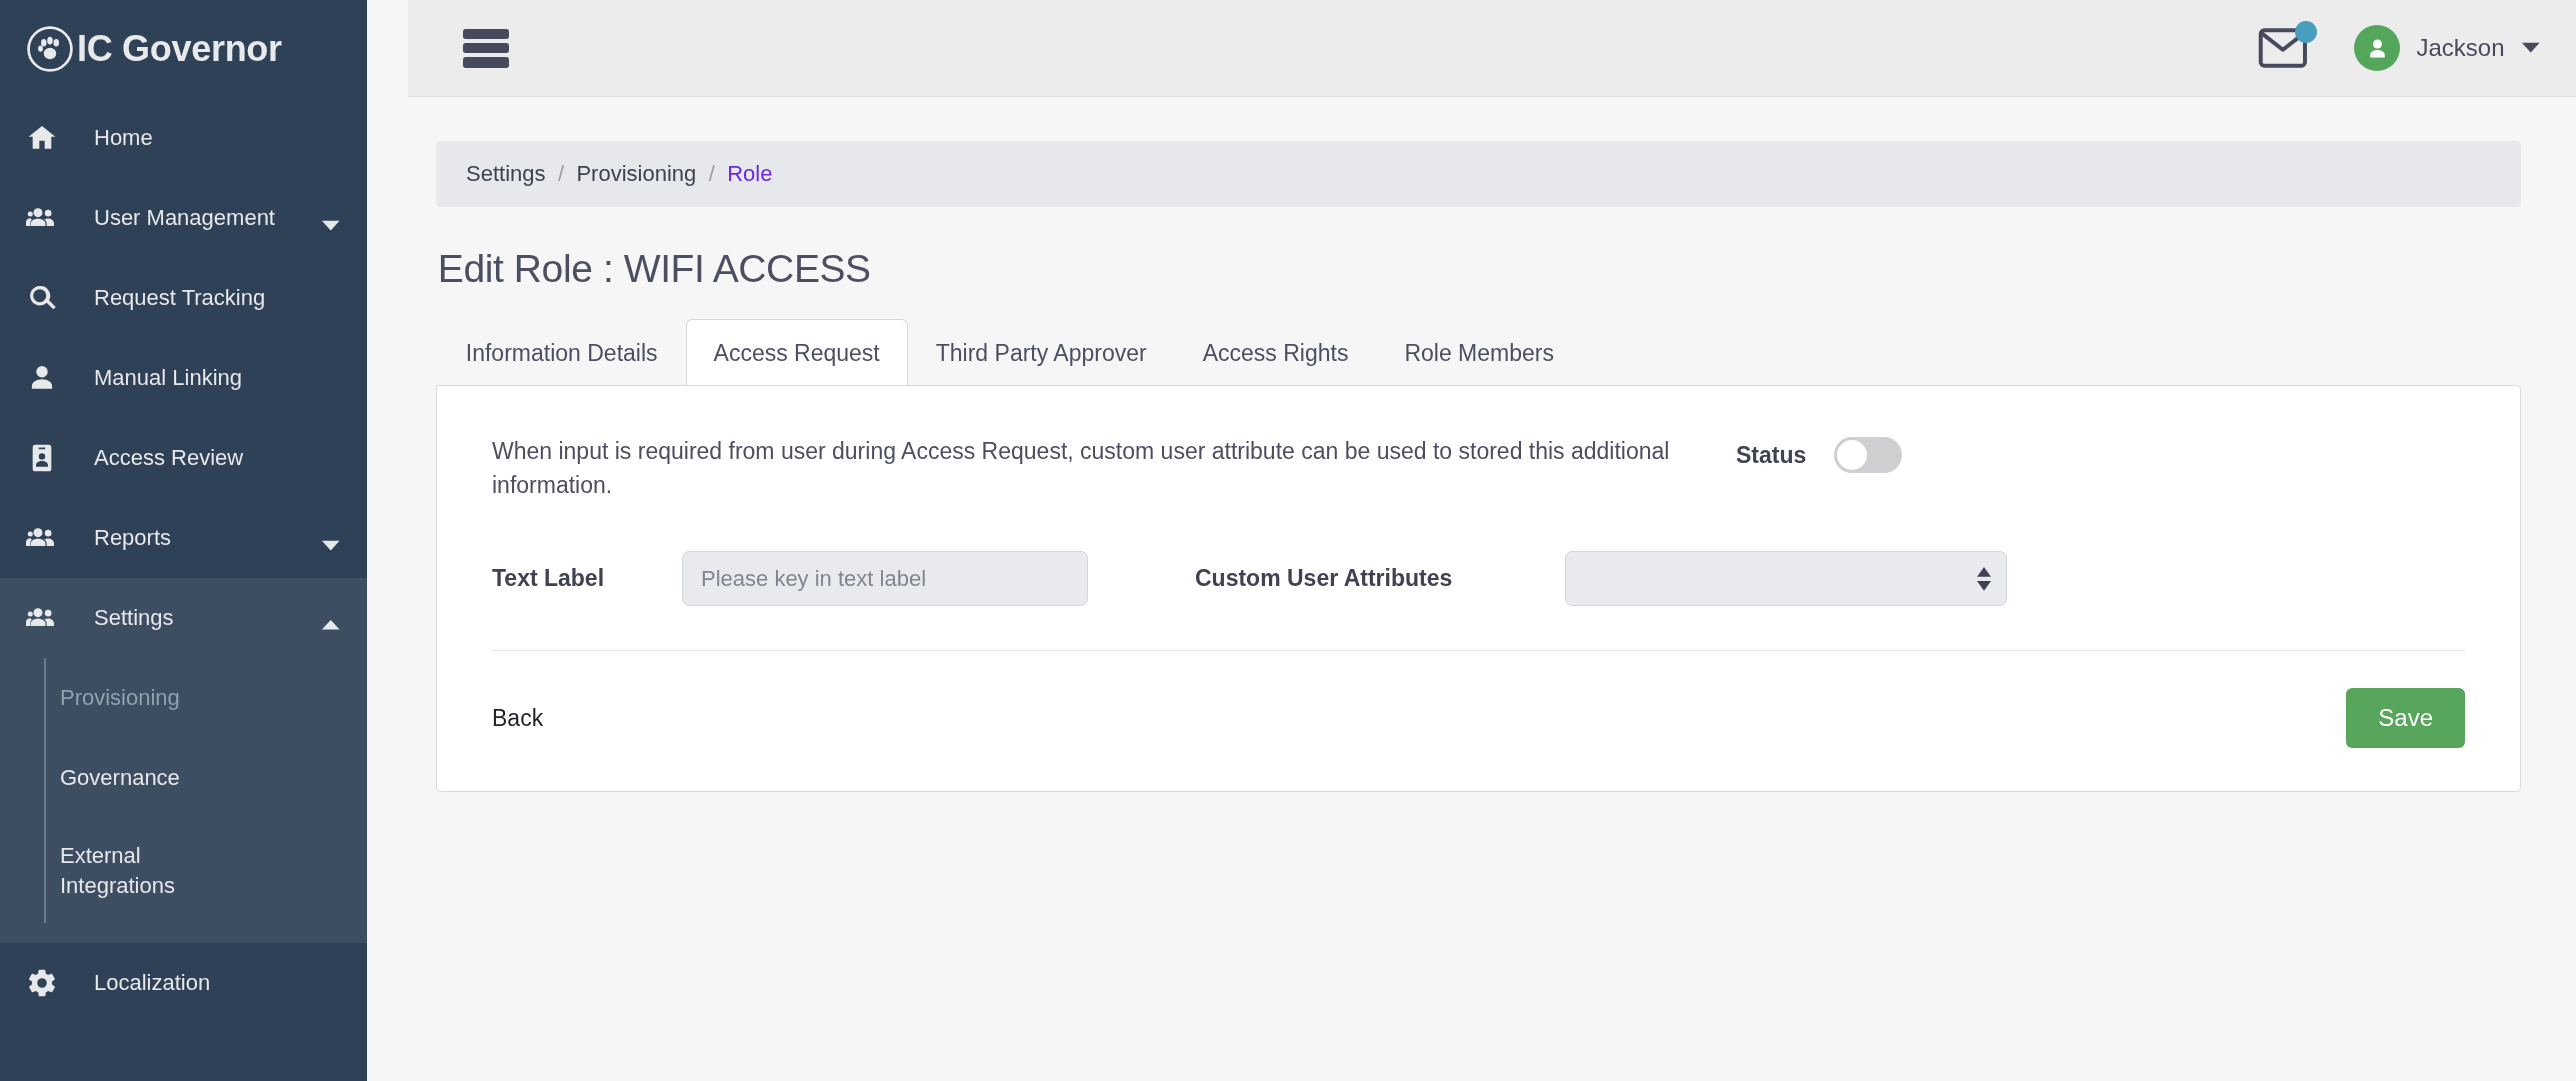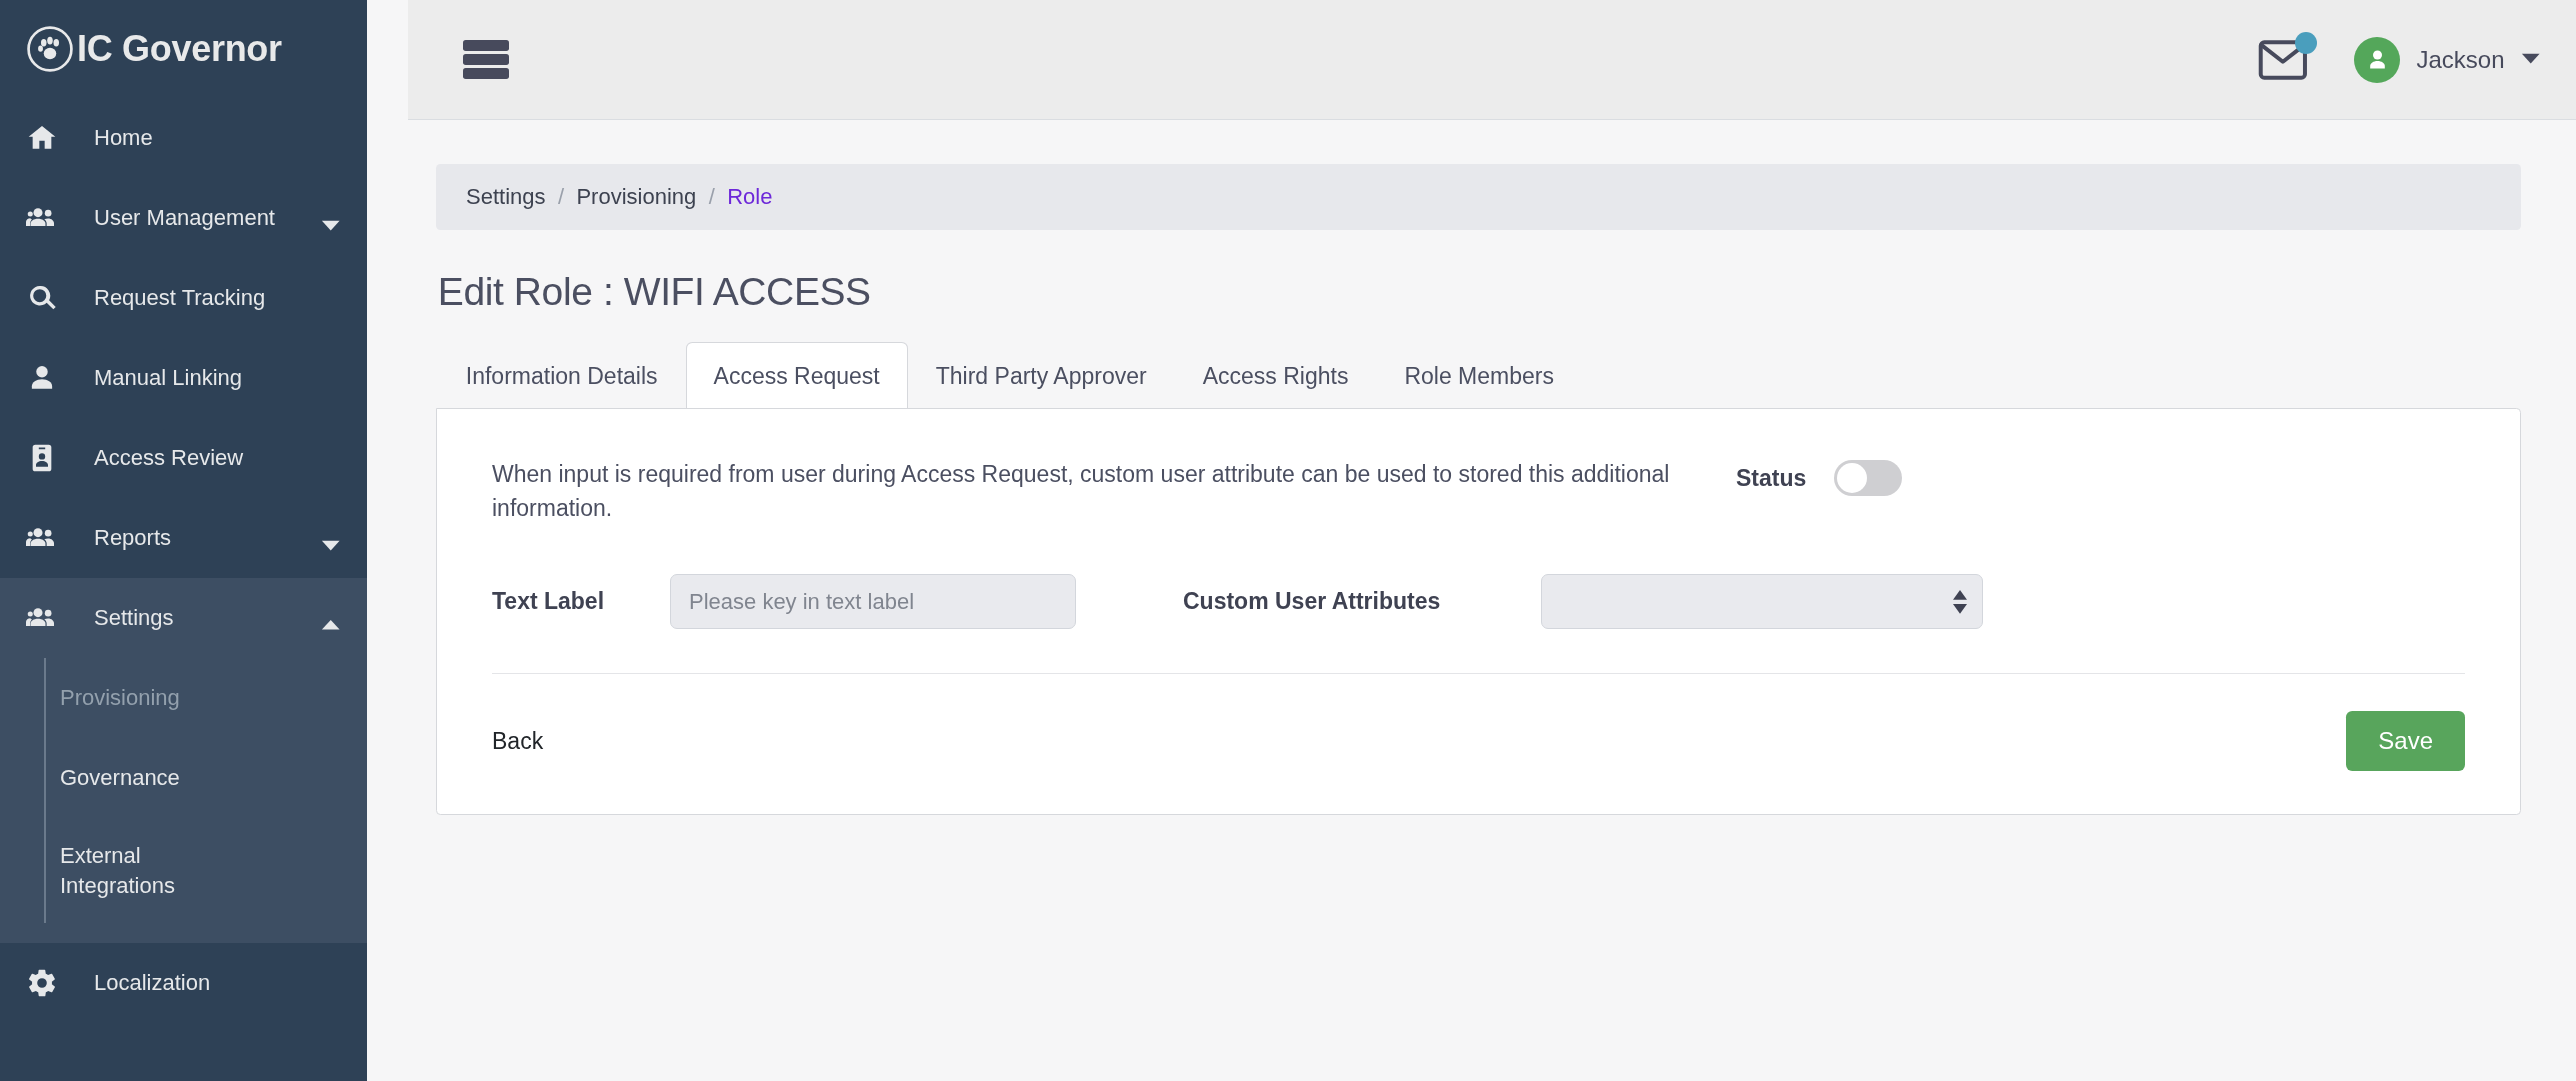--- a/index.html
+++ b/index.html
@@ -58,21 +58,21 @@
     min-height: 80px; display: flex; align-items: center;
     color: #e6e8ea; font-size: 22px; cursor: pointer;
     padding-right: 36px; line-height: 1.32;
   }
   .sub-item.dim { color: #93a0ad; }
   .sub-item.two-line { min-height: 105px; align-items: center; }
 
   
   .main { flex: 1; height: 1082px; display: flex; flex-direction: column; background: #f6f6f7; }
   .topbar {
-    height: 120px; background: #ececec;
+    height: 97px; background: #ececec;
     border-bottom: 0.9px solid #dadde1;
     display: flex; align-items: center;
     padding: 0 36px 0 55px;
     margin-left: 41px;
   }
   .hamburger { width: 46px; height: 39px; display: flex; flex-direction: column; justify-content: space-between; cursor: pointer; }
   .hamburger span { display: block; height: 10.7px; border-radius: 2.7px; background: #474a5c; }
   .topbar-spacer { flex: 1; }
   .mail-wrap { position: relative; width: 55px; height: 46px; margin-right: 41px; cursor: pointer; }
   .mail-wrap svg { width: 55px; height: 46px; }
@@ -138,21 +138,21 @@
     width: 68px; height: 36px; border-radius: 18px;
     background: #cfcfd2; position: relative; cursor: pointer; flex: 0 0 68px;
   }
   .toggle .knob {
     position: absolute; left: 2.7px; top: 2.7px;
     width: 30px; height: 30px; border-radius: 50%;
     background: #ffffff;
   }
 
   .form-row { display: flex; align-items: center; margin-top: 48px; }
-  .fg { display: flex; align-items: center; }
+  .fg { display: flex; align-items: center; gap: 12px; }
   .fg-label { font-size: 23px; color: #3f4252; font-weight: bold; white-space: nowrap; }
   .fg-label.text-label { width: 178px; }
   .fg-label.cua-label { width: 358px; }
   .text-input {
     width: 406px; height: 55px;
     background: #e9eaee; border: 0.9px solid #d3d6dc; border-radius: 7px;
     font-size: 22px; color: #717680; padding: 0 18px;
     font-family: "Liberation Sans", sans-serif;
   }
   .text-input::placeholder { color: #80858f; }

